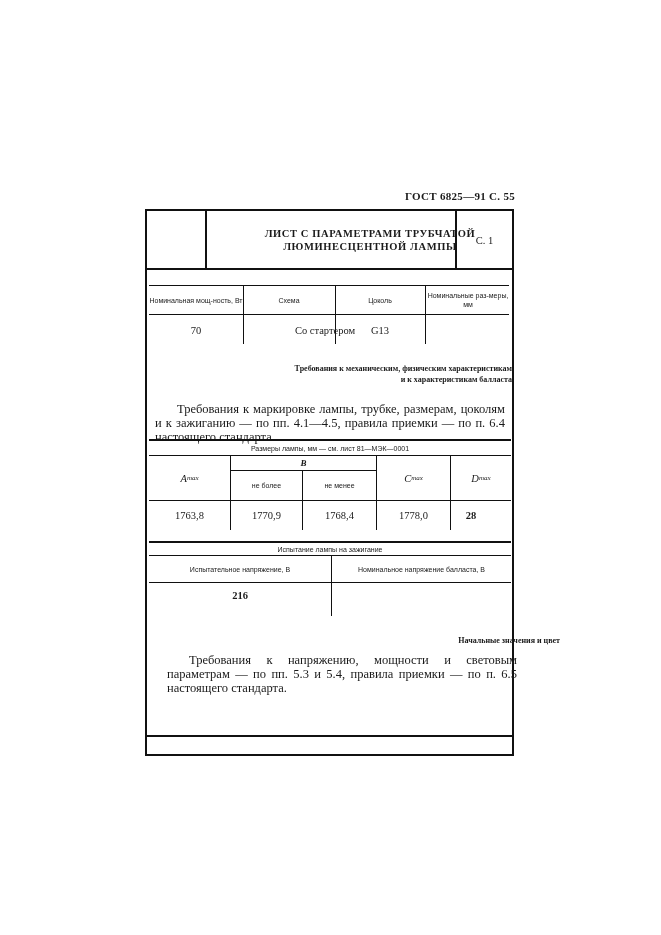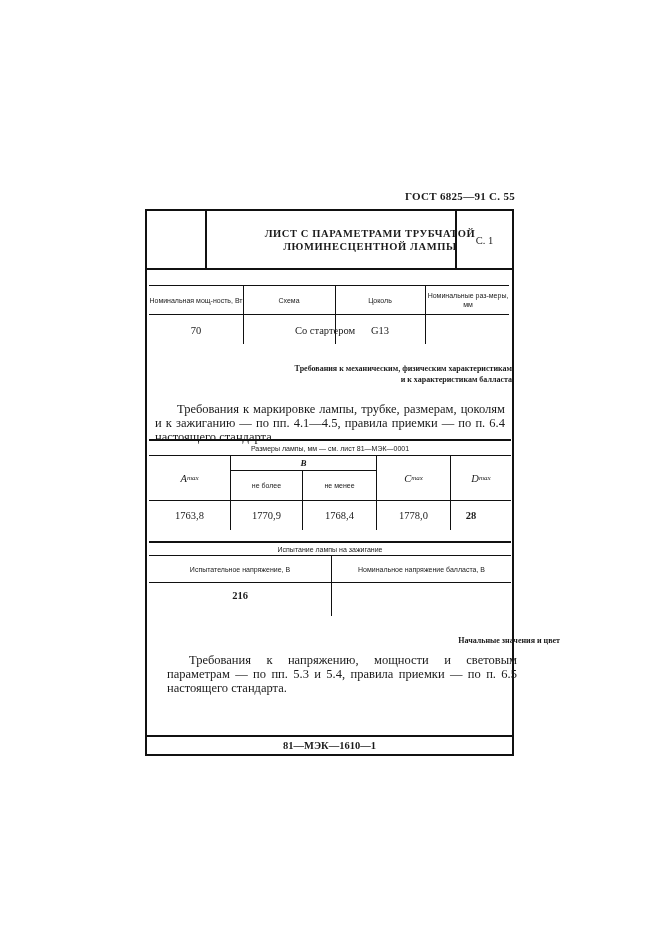--- a/index.html
+++ b/index.html
@@ -92,14 +92,13 @@
   <div class="vline" style="left:184px;top:345px;height:60px;"></div>
   <div class="cell small" style="left:2px;top:345px;width:182px;height:26px;">Испытательное напряжение, В</div>
   <div class="cell small" style="left:185px;top:345px;width:179px;height:26px;">Номинальное напряжение балласта, В</div>
   <div class="hline thin" style="left:2px;top:371px;width:362px;"></div>
   <div class="cell val" style="left:2px;top:372px;width:182px;height:24px;font-weight:bold;">216</div>
 
   <div class="abs sec-title" style="left:0;top:424px;width:365px;margin-left:48px;">Начальные значения и цвет</div>
   <div class="abs para" style="left:20px;top:442px;width:350px;text-indent:22px;">Требования к напряжению, мощности и световым параметрам — по пп. 5.3 и 5.4, правила приемки — по п. 6.5 настоящего стандарта.</div>
 
   <div class="hline" style="left:0;top:524px;width:365px;"></div>
-  <div class="cell footer" style="left:0;top:526px;width:365px;height:17px;">81—МЭК—1610—1</div>
 </div>
 
 </body></html>

